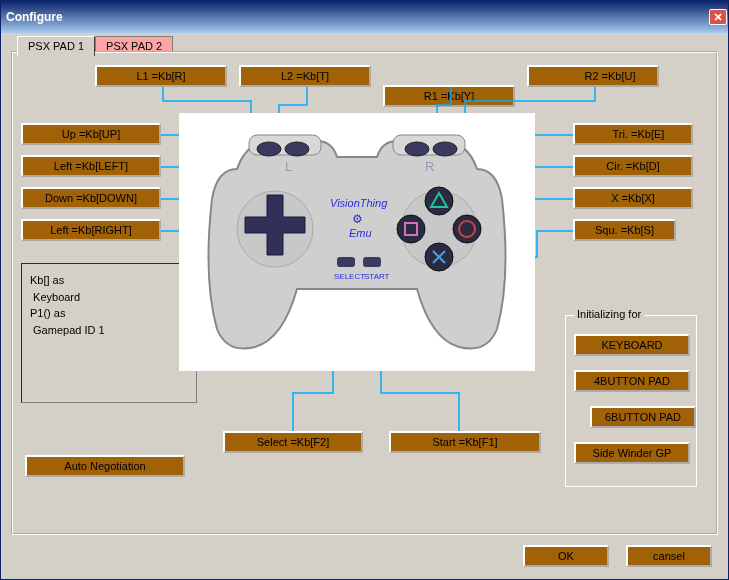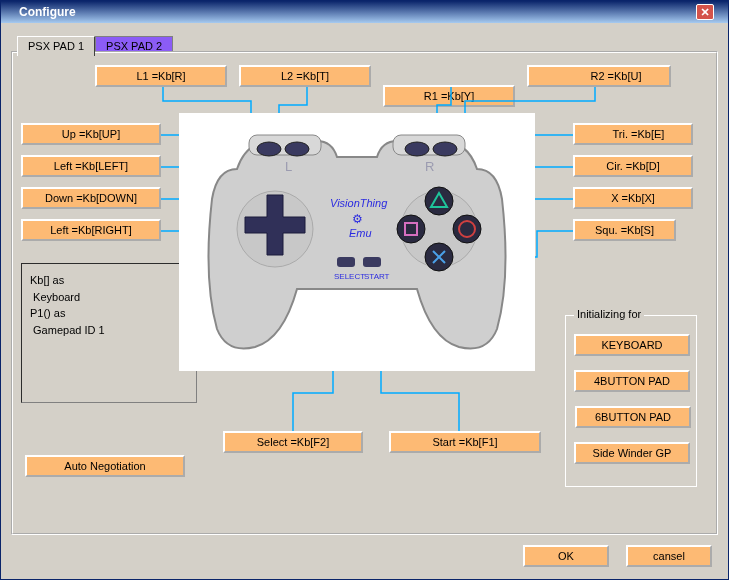--- a/index.html
+++ b/index.html
@@ -12,26 +12,26 @@
     height: 580px;
     overflow: hidden;
   }
   .window {
     width: 729px; height: 580px;
     border: 1px solid #0a246a;
     background: #d4d0c8;
     position: relative;
   }
   .titlebar {
-    height: 22px;
+    height: 32px;
     background: linear-gradient(#0a246a, #a6caf0);
     color: #fff;
     display: flex;
     align-items: center;
-    padding: 0 14px;
+    padding: 0 1px;
   }
   .titlebar .title { flex: 1; font-weight: bold; padding-left: 4px; font-size: 12px;}
   .titlebar .close {
     width: 18px; height: 16px;
     background: #d4534b;
     border: 1px solid #fff;
     border-radius: 2px;
     display: flex; align-items: center; justify-content: center;
     color: #fff; font-weight: bold;
     cursor: pointer;
@@ -48,40 +48,40 @@
     background: #d4d0c8;
   }
   .tabs {
     position: absolute;
     left: 10px; top: 6px;
     display: flex;
   }
   .tab {
     border: 1px solid #808080;
     border-bottom: none;
-    background: #8b5cf6;
+    background: #fca5a5;
     padding: 3px 10px 4px 10px;
     margin-right: 0;
     cursor: pointer;
     font-size: 11px;
     position: relative;
     top: 1px;
   }
   .tab.active {
     background: #d4d0c8;
     z-index: 2;
     border-top: 1px solid #fff;
     border-left: 1px solid #fff;
     border-right: 1px solid #404040;
   }
   .btn {
     position: absolute;
     height: 22px;
     border: 2px outset #fff;
-    background: #fdba74;
+    background: #a16207;
     font-size: 11px;
     text-align: center;
     padding-top: 3px;
     cursor: pointer;
   }
   .stat {
     position: absolute;
     border: 1px inset #808080;
     padding: 8px;
     font-size: 11px;
@@ -139,21 +139,21 @@
     <div class="tabs">
       <div class="tab active">PSX PAD 1</div>
       <div class="tab">PSX PAD 2</div>
     </div>
 
     <div class="panel">
 
       <div class="btn" style="left:82px; top:12px; width:132px;">L1 =Kb[R]</div>
       <div class="btn" style="left:226px; top:12px; width:132px;">L2 =Kb[T]</div>
       <div class="btn" style="left:370px; top:0; width:132px;margin-top:32px;">R1 =Kb[Y]</div>
-      <div class="btn" style="left:514px; top:12px; width:144px;padding-left:34px;">R2 =Kb[U]</div>
+      <div class="btn" style="left:514px; top:12px; width:132px;padding-left:34px;">R2 =Kb[U]</div>
 
       <div class="btn" style="left:8px;  top:70px;  width:140px;">Up =Kb[UP]</div>
       <div class="btn" style="left:8px;  top:102px; width:140px;">Left =Kb[LEFT]</div>
       <div class="btn" style="left:8px;  top:134px; width:140px;">Down =Kb[DOWN]</div>
       <div class="btn" style="left:8px;  top:166px; width:140px;">Left =Kb[RIGHT]</div>
 
       <div class="btn" style="left:560px; top:70px;  width:120px;padding-left:11px;">Tri. =Kb[E]</div>
       <div class="btn" style="left:560px; top:102px; width:120px;">Cir. =Kb[D]</div>
       <div class="btn" style="left:560px; top:134px; width:120px;">X =Kb[X]</div>
       <div class="btn" style="left:560px; top:166px; width:103px;">Squ. =Kb[S]</div>
@@ -166,21 +166,21 @@
         <div>&nbsp;Keyboard</div>
         <div></div>
         <div>P1() as</div>
         <div>&nbsp;Gamepad ID 1</div>
       </div>
 
       <div class="grp" style="left:552px; top:262px; width:132px; height:172px;">
         <div class="grp-title">Initializing for</div>
         <div class="btn" style="left:8px; top:18px;  width:116px;">KEYBOARD</div>
         <div class="btn" style="left:8px; top:54px;  width:116px;">4BUTTON PAD</div>
-        <div class="btn" style="left:9px; top:90px;  width:116px;">6BUTTON PAD</div>
+        <div class="btn" style="left:24px; top:90px;  width:106px;">6BUTTON PAD</div>
         <div class="btn" style="left:8px; top:126px; width:116px;">Side Winder GP</div>
       </div>
 
       <div class="btn" style="left:12px; top:402px; width:160px;">Auto Negotiation</div>
 
       <svg style="position:absolute; left:0; top:0; width:700px; height:440px; pointer-events:none;">
 
         <path class="line" d="M150,34 L150,48 L238,48 L238,82"></path>
         <path class="line" d="M294,34 L294,52 L266,52 L266,80"></path>
         <path class="line" d="M438,34 L438,52 L424,52 L424,80"></path>

